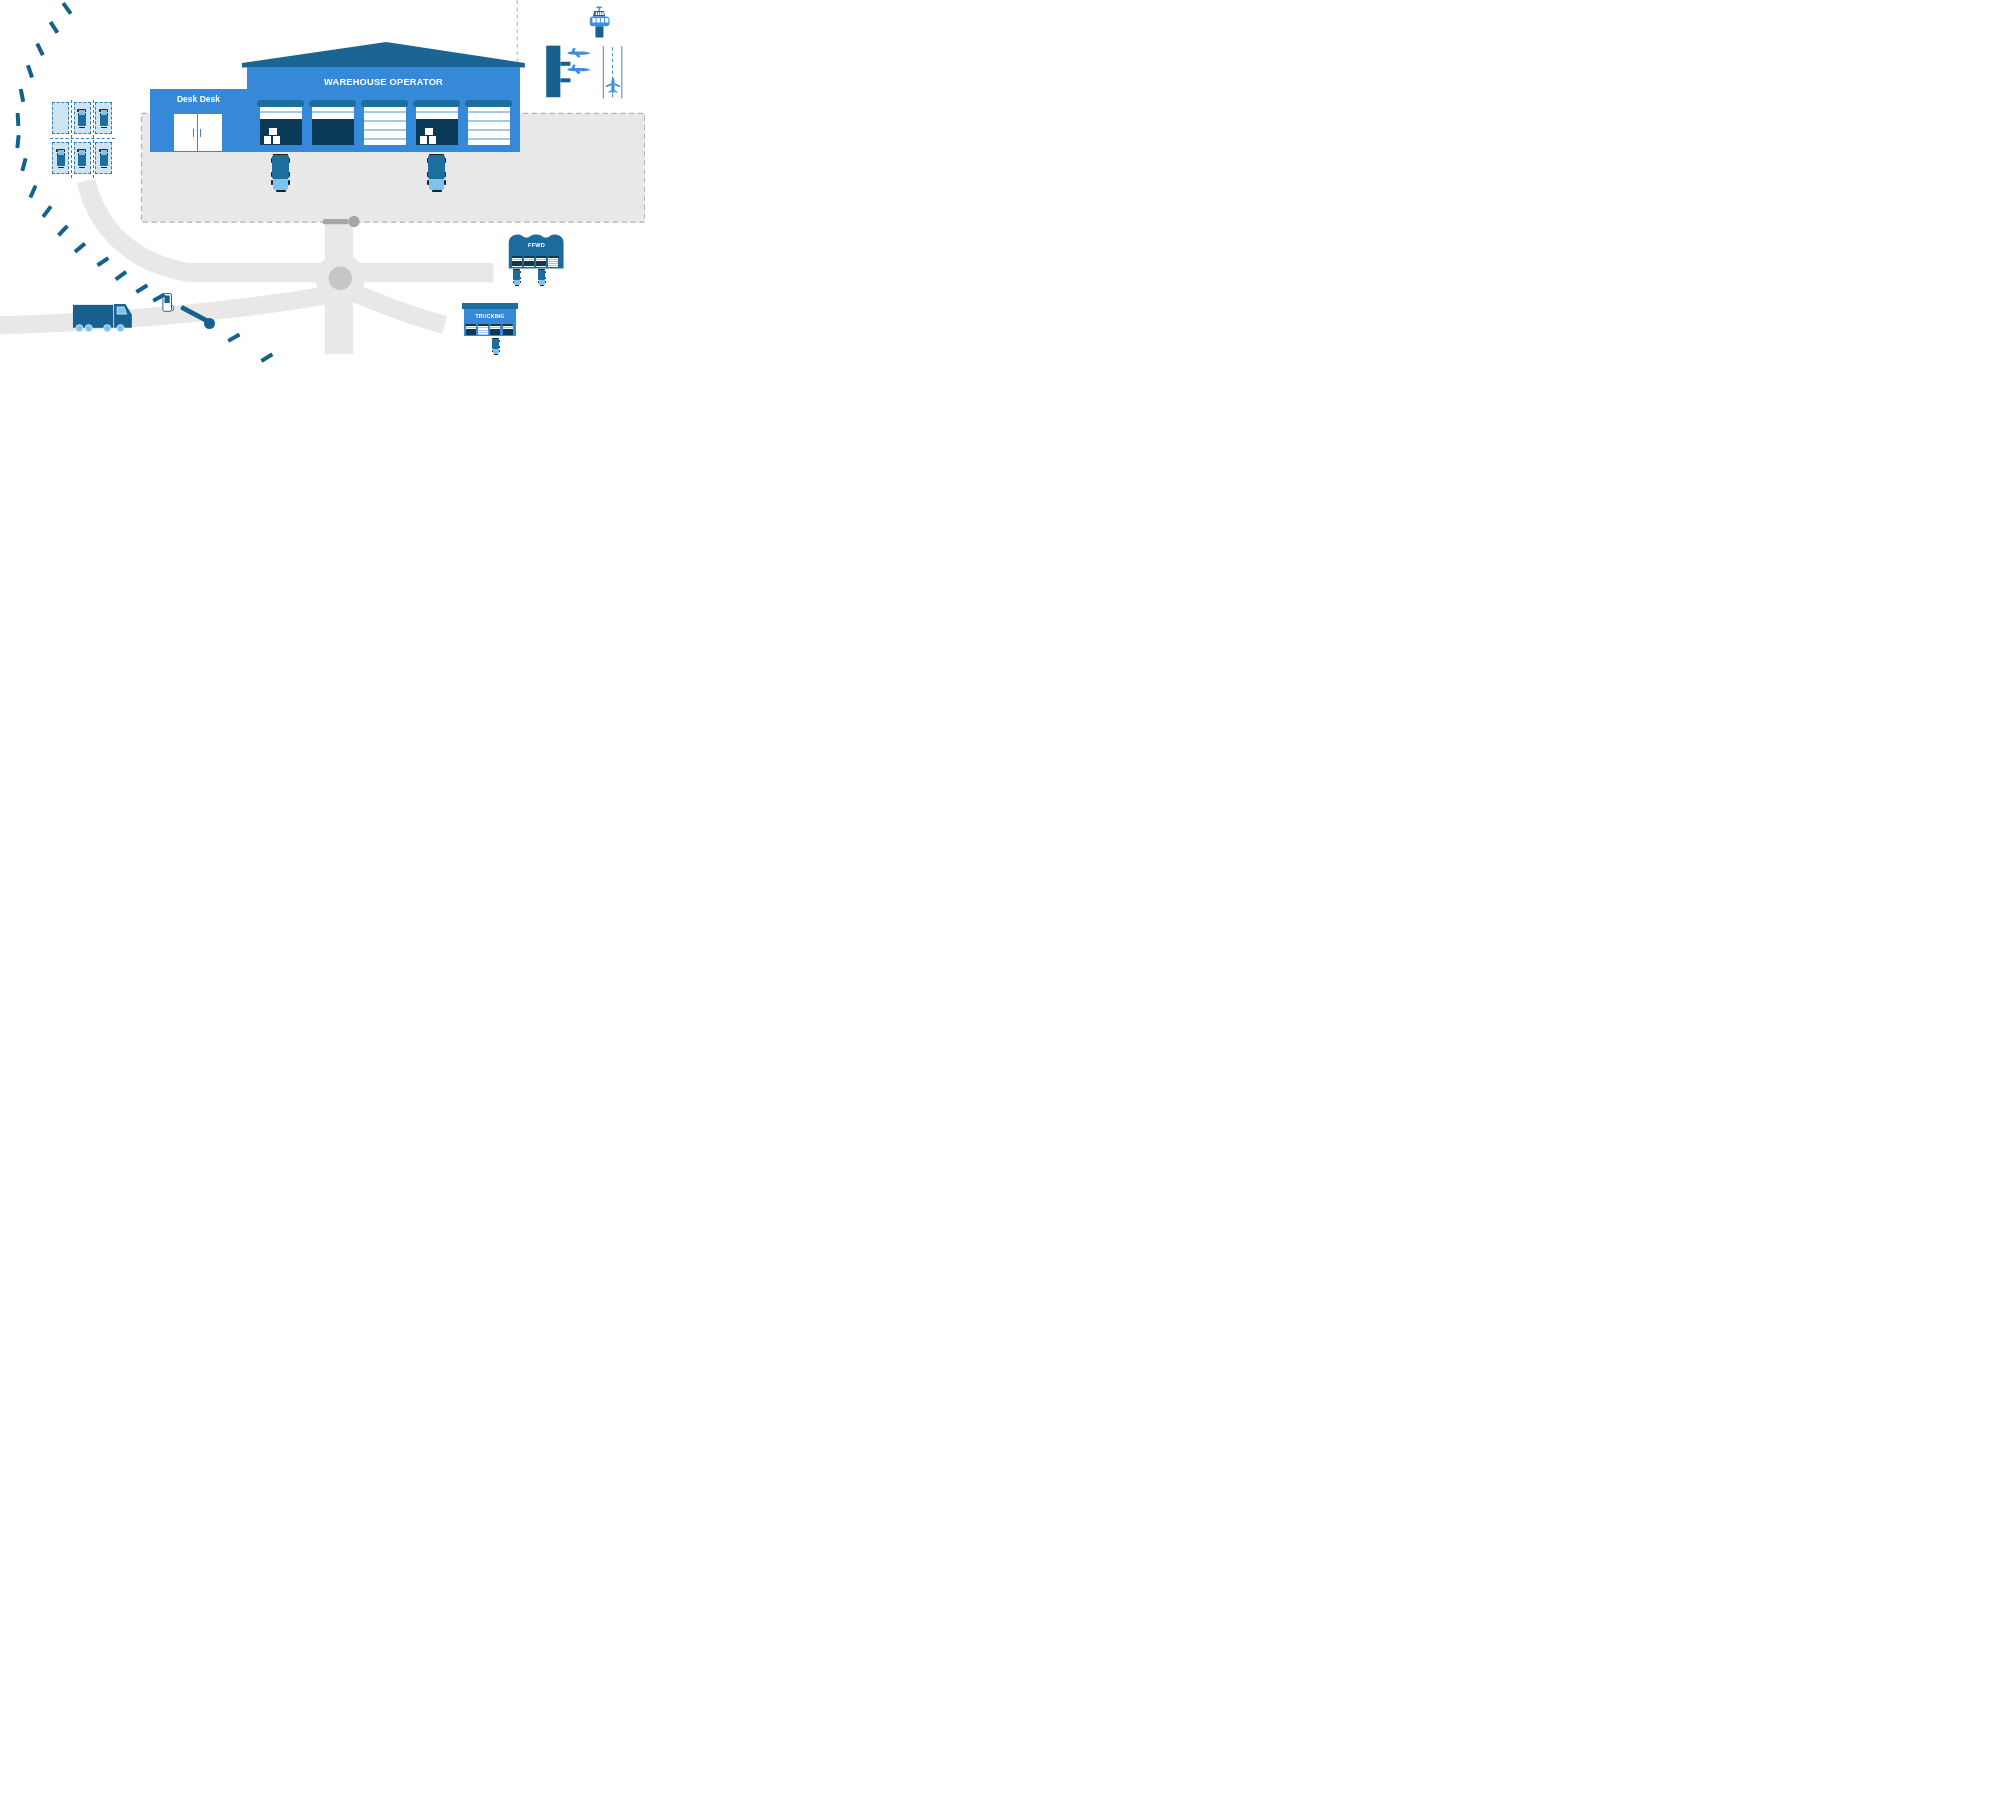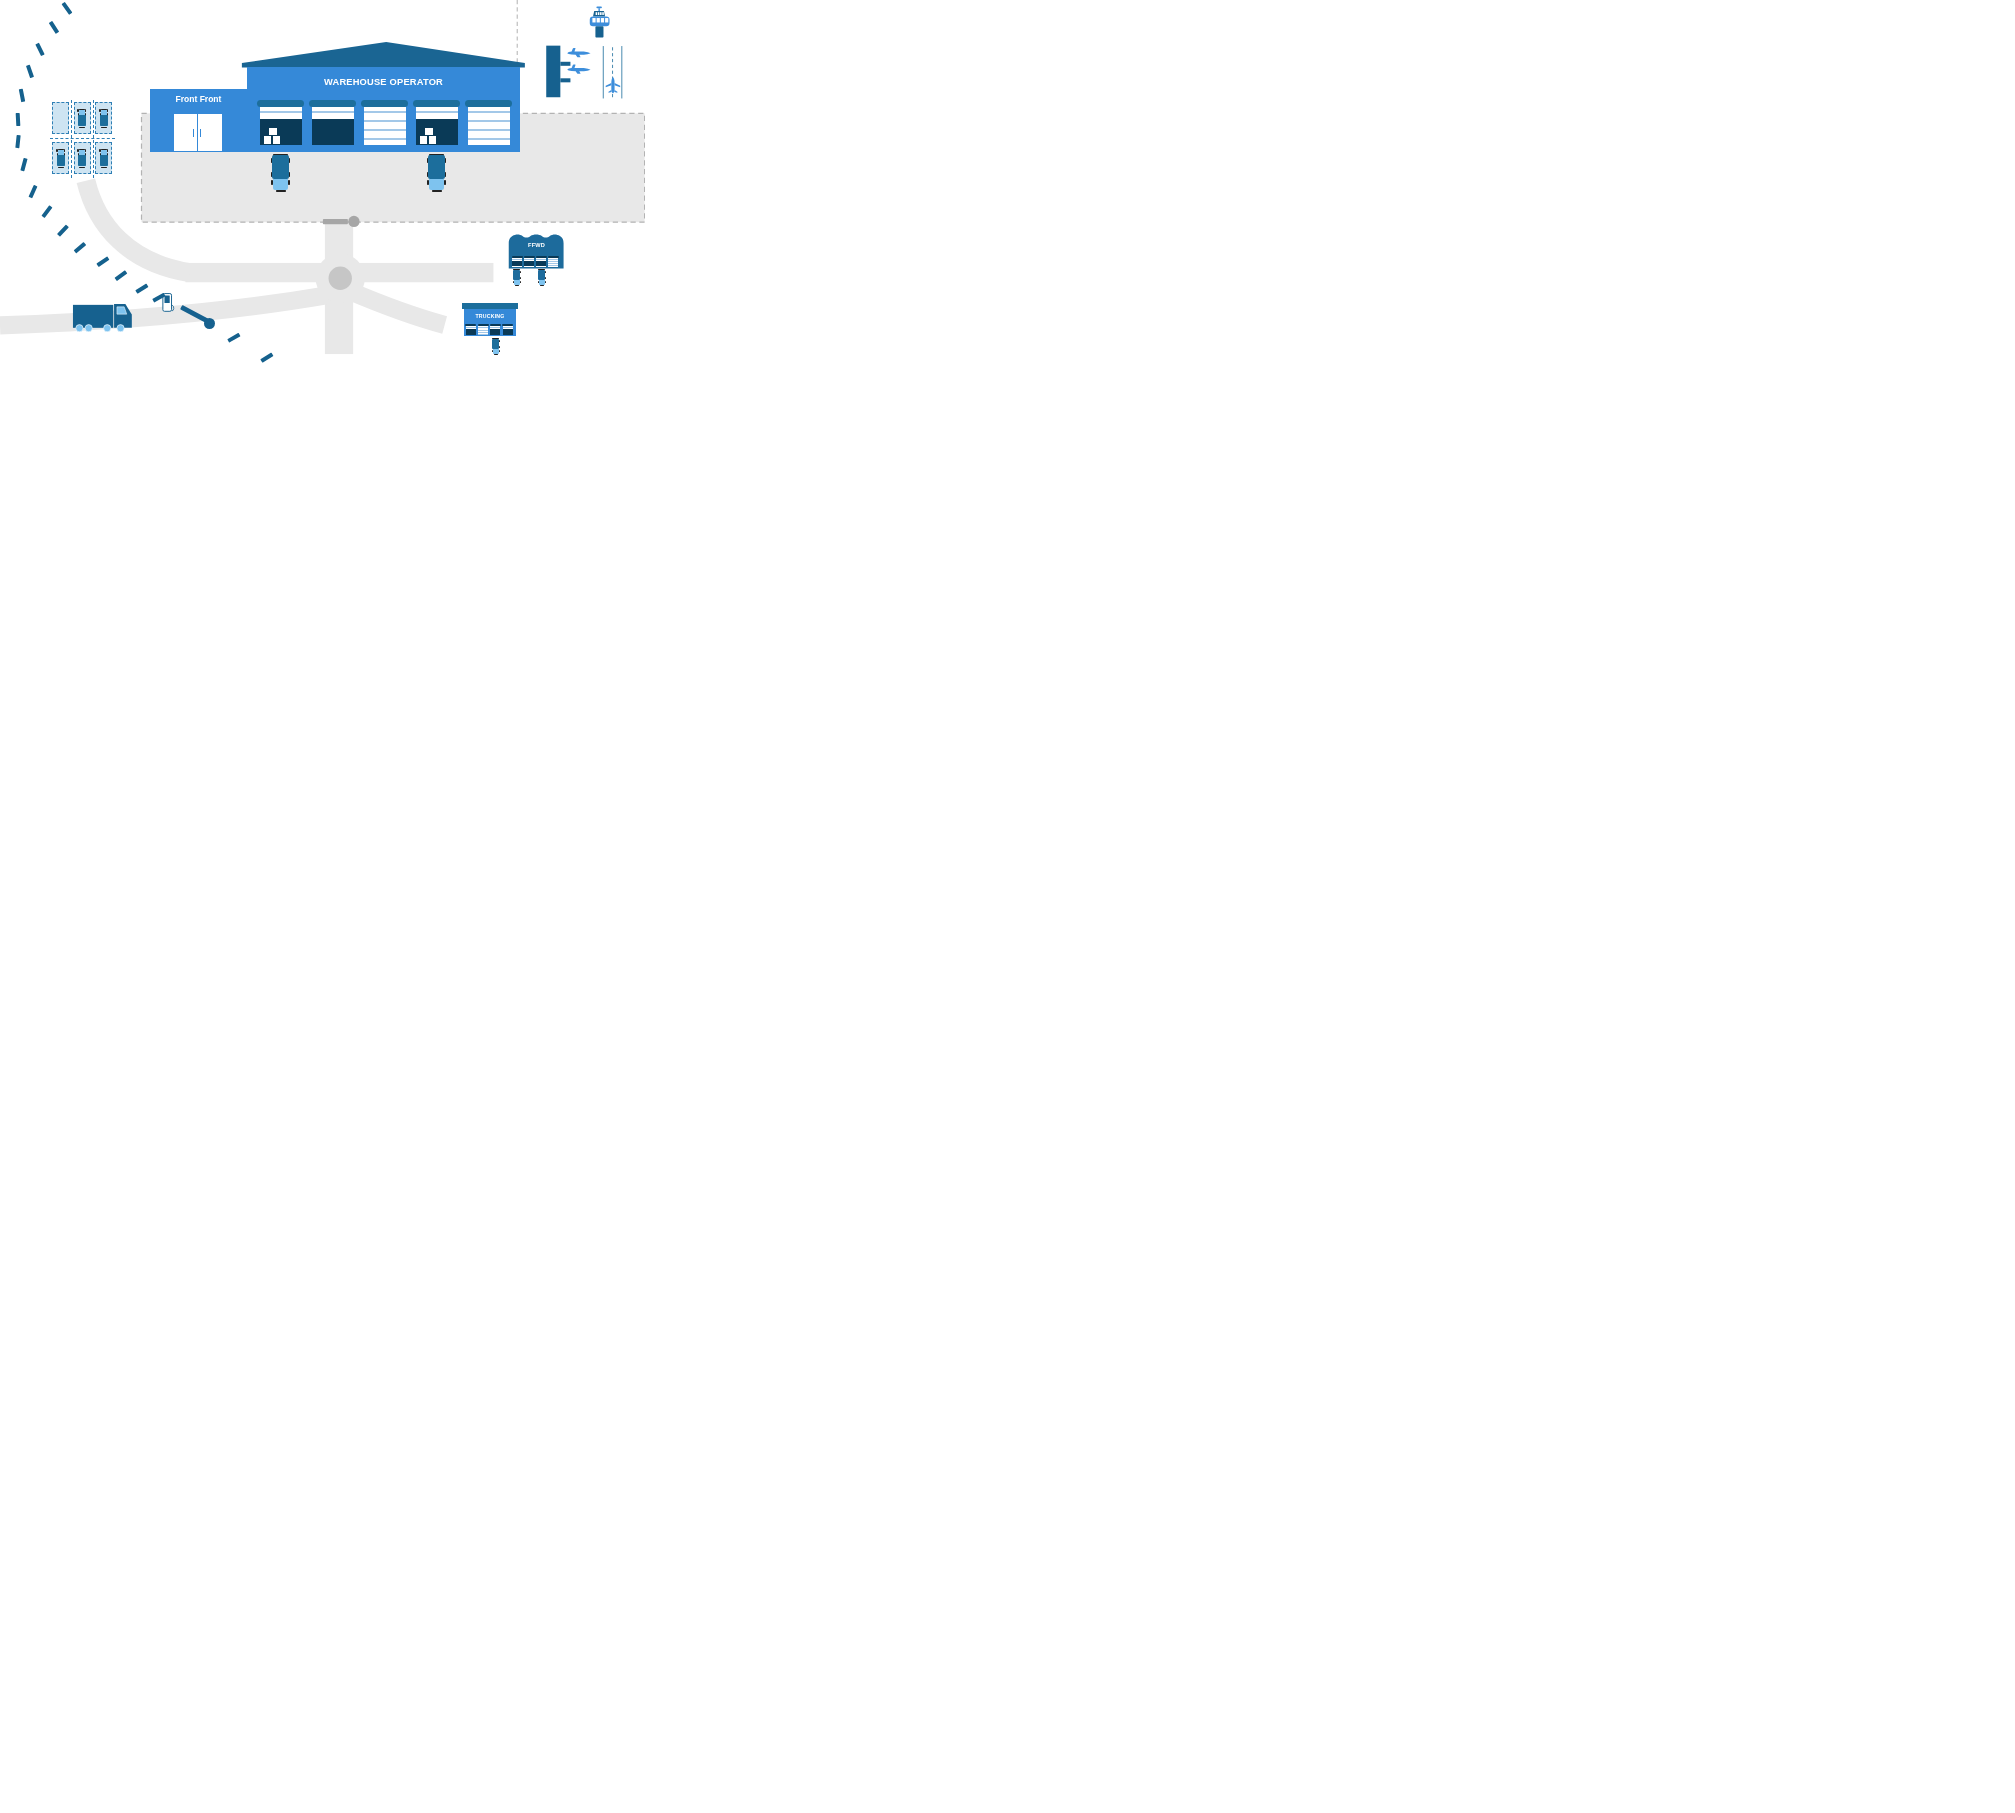--- a/index.html
+++ b/index.html
@@ -115,21 +115,21 @@
     <g>
       <rect x="404" y="728" width="21.5" height="44" rx="4" fill="#fff" stroke="#16618F" stroke-width="2.4"></rect>
       <rect x="408" y="732.5" width="13" height="19" rx="1" fill="#16618F"></rect>
       <path d="M426,756 q6,3 5,9 q-0.8,6 -4.5,6" stroke="#16618F" stroke-width="2" fill="none"></path>
     </g>
   </svg>
 
   <div class="abs" id="wh-body"></div>
   <div class="abs" id="wh-annex"></div>
   <div class="abs" id="wh-title">WAREHOUSE OPERATOR</div>
-  <div class="abs" id="fd-label">Front Front</div>
+  <div class="abs" id="fd-label">Desk Desk</div>
   <div class="abs" id="fd-door">
     <div class="abs" id="fd-door-split"></div>
     <div class="abs fd-handle" style="left:19px;"></div>
     <div class="abs fd-handle" style="left:26px;"></div>
   </div>
 
   <div class="abs" id="wh-docks">
       <div style="position: absolute; left: 257px; top: 100px; width: 47px; height: 6.9px; background: rgb(28, 110, 156); border-radius: 3.8px;"></div>
       <div style="position: absolute; left: 260px; top: 107px; width: 42px; height: 38px; background: rgb(255, 255, 255);">
         <div style="position: absolute; left: 0px; top: 4.4px; width: 100%; height: 1.6px; background: rgb(163, 200, 232);"></div>

